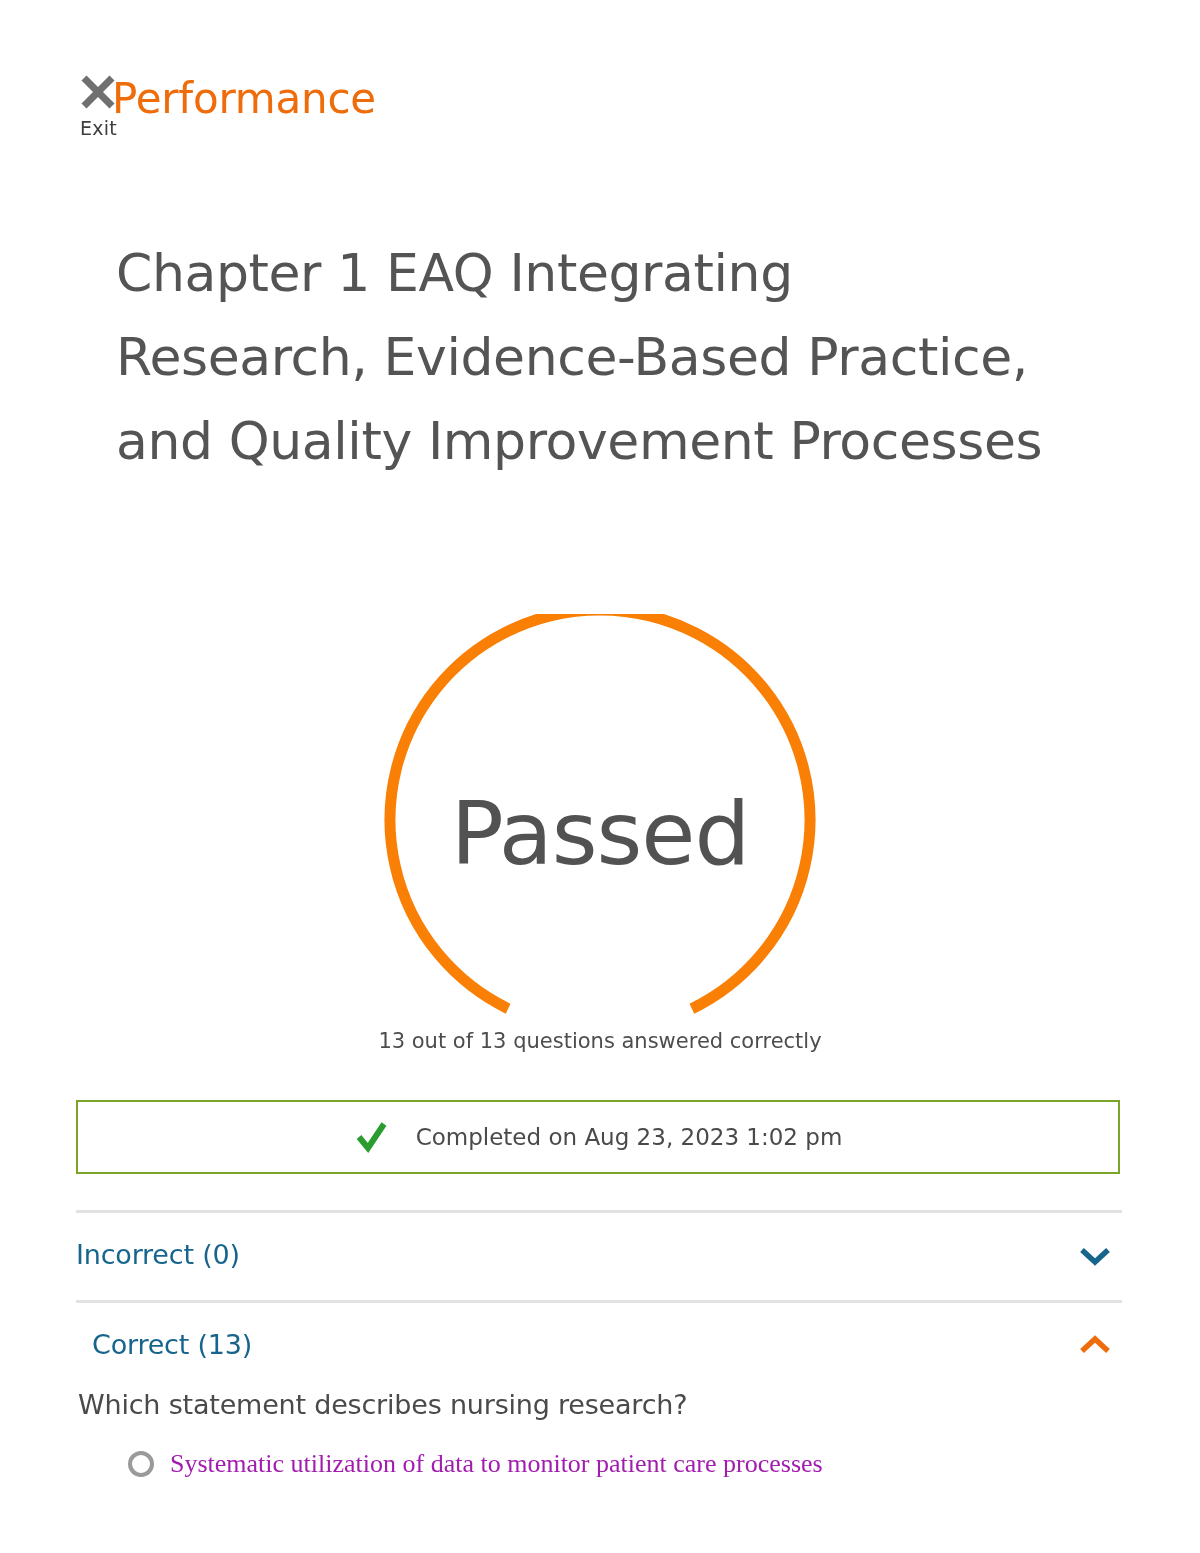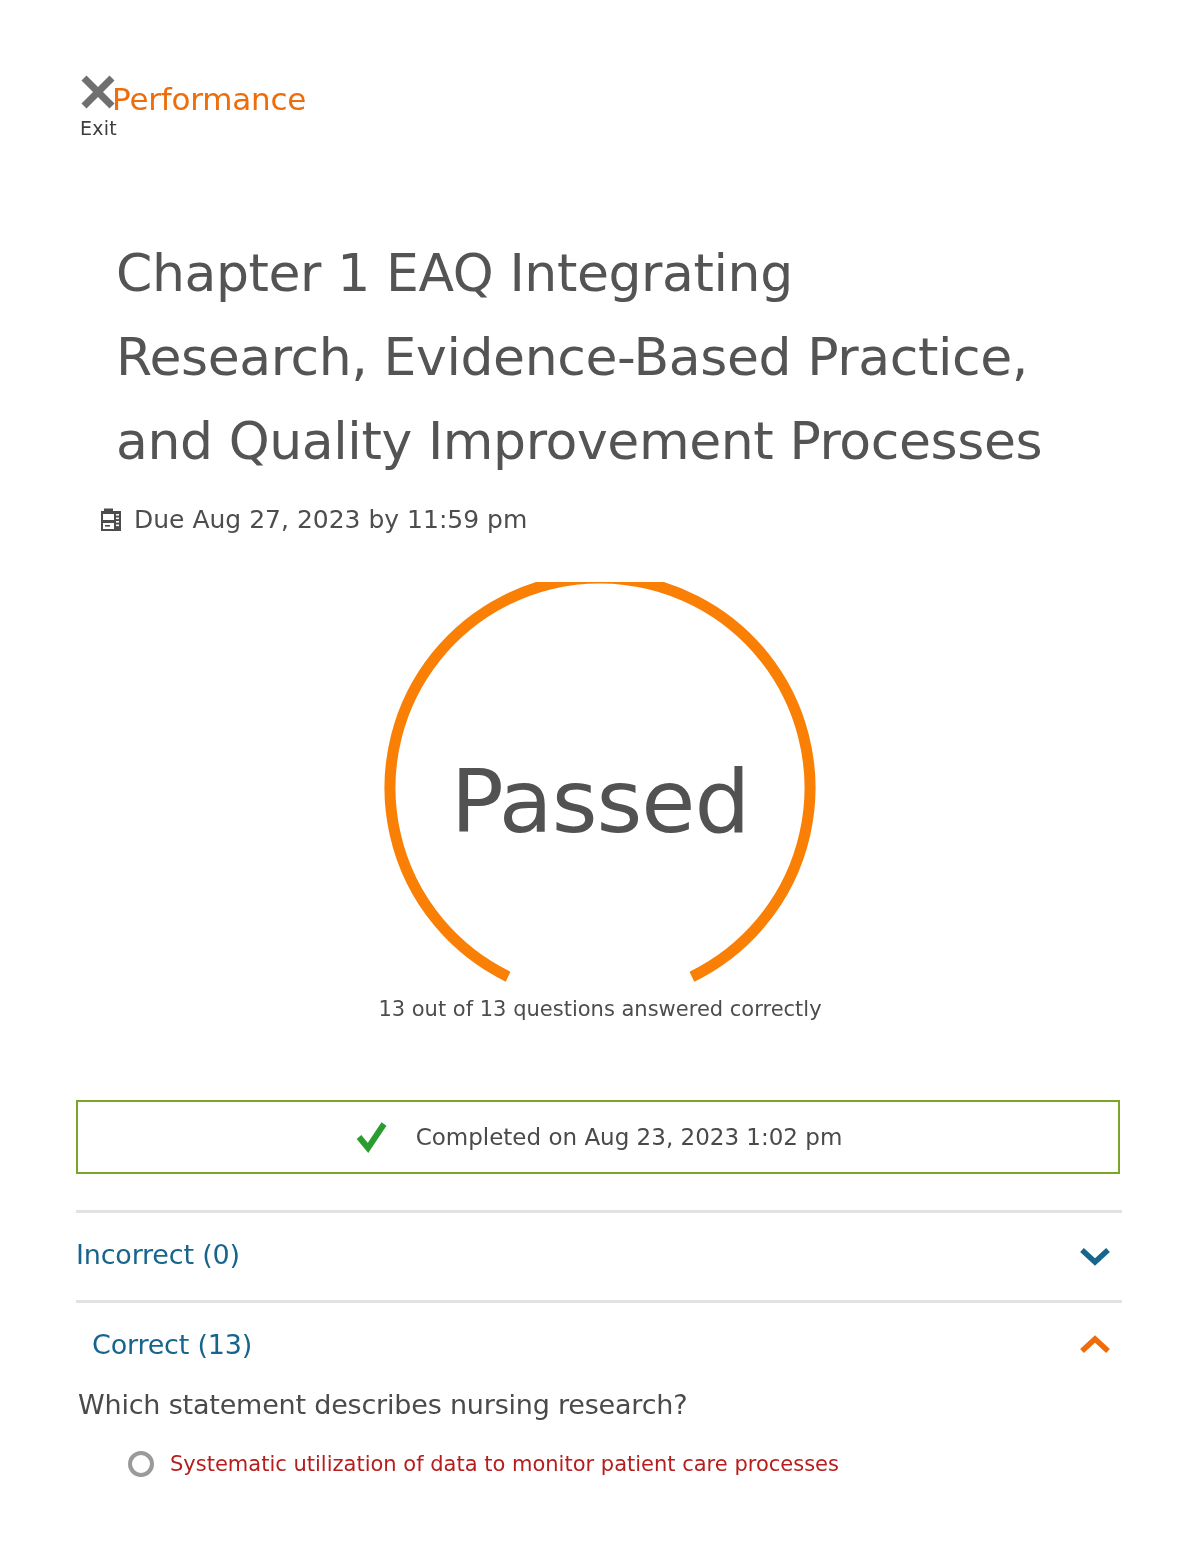--- a/index.html
+++ b/index.html
@@ -43,21 +43,21 @@
     line-height: 22px;
     color: #3d3d3d;
     margin-top: 5px;
     margin-left: 2px;
     letter-spacing: 0.2px;
   }
   .perf-title {
     position: absolute;
     left: 112px;
     top: 80px;
-    font-size: 31px;
+    font-size: 42px;
     line-height: 38px;
     color: #ef6c0a;
     letter-spacing: -0.2px;
     white-space: nowrap;
   }
 
   
   .assignment {
     position: absolute;
     left: 100px;
@@ -87,21 +87,21 @@
   .due-text {
     font-size: 25px;
     line-height: 30px;
     color: #4d4d4d;
   }
 
   
   .gauge-wrap {
     position: absolute;
     left: 0;
-    top: 582px;
+    top: 614px;
     width: 1200px;
     text-align: center;
   }
   .gauge {
     position: relative;
     width: 440px;
     height: 440px;
     margin: 0 auto;
   }
   .gauge svg {
@@ -215,23 +215,24 @@
   .radio {
     width: 26px;
     height: 26px;
     border: 4px solid #9a9a9a;
     border-radius: 50%;
     box-sizing: border-box;
     flex: 0 0 auto;
     background: #ffffff;
   }
   .choice-text {
-    font-size: 21px;
+    font-size: 26px;
     line-height: 32px;
-    color: #b91c1c;
+    color: #a21caf;
+    font-family: Liberation Serif, serif;
   }
 </style>
 </head>
 <body>
 
 <div class="topbar">
 
   <div class="exit-block">
     <svg class="exit-x" viewBox="0 0 40 40">
       <line x1="6" y1="6" x2="34" y2="34" stroke="#707070" stroke-width="7" stroke-linecap="butt"></line>
@@ -239,34 +240,20 @@
     </svg>
     <span class="exit-label">Exit</span>
   </div>
 
   <div class="perf-title" style="color: rgb(239, 108, 10);">Performance</div>
 </div>
 
 <div class="assignment">
   <h1 class="assignment-title">Chapter 1 EAQ Integrating Research, Evidence-Based Practice, and Quality Improvement Processes</h1>
 
-  <div class="due-row">
-    <svg class="due-icon" viewBox="0 0 22 24">
-      <rect x="1" y="3" width="20" height="20" fill="#4d4d4d"></rect>
-      <rect x="4" y="0.5" width="9" height="7" fill="#4d4d4d"></rect>
-      <rect x="3" y="6" width="11" height="6" fill="#ffffff"></rect>
-      <rect x="3" y="15" width="11" height="6" fill="#ffffff"></rect>
-      <rect x="5" y="17" width="5" height="1.6" fill="#4d4d4d"></rect>
-      <rect x="16" y="6" width="3" height="1.6" fill="#ffffff"></rect>
-      <rect x="16" y="9.5" width="3" height="1.6" fill="#ffffff"></rect>
-      <rect x="16" y="13" width="3" height="1.6" fill="#ffffff"></rect>
-      <rect x="16" y="16.5" width="3" height="1.6" fill="#ffffff"></rect>
-    </svg>
-    <span class="due-text">Due Aug 27, 2023 by 11:59 pm</span>
-  </div>
 </div>
 
 <div class="gauge-wrap">
   <div class="gauge">
     <svg viewBox="0 0 440 440">
 
       <path id="gauge-path" d="M 128.1 394.7 A 210 210 0 1 1 311.9 394.7" fill="none" stroke="#f97f05" stroke-width="11" stroke-linecap="butt"></path>
     </svg>
     <div class="gauge-label">Passed</div>
   </div>

